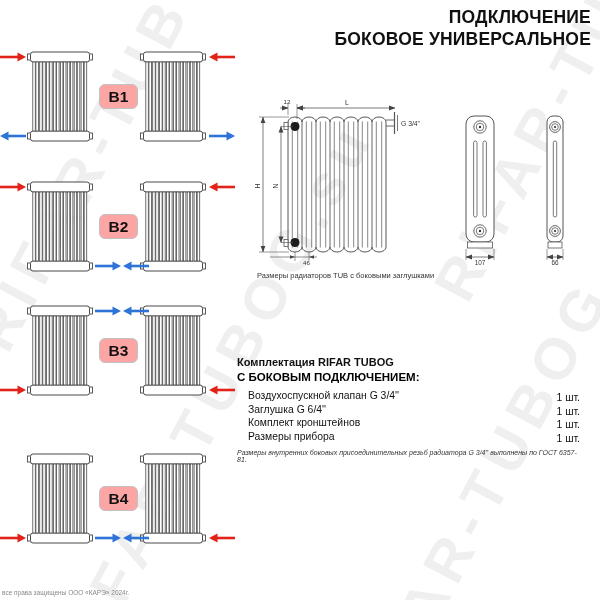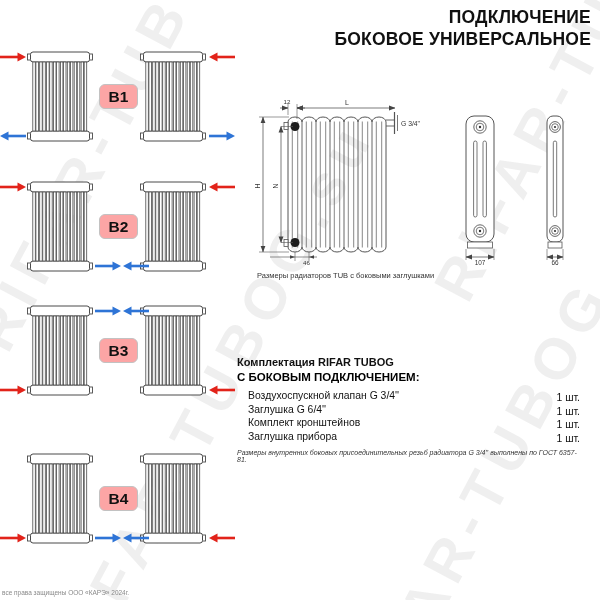--- a/index.html
+++ b/index.html
@@ -322,21 +322,21 @@
         <div class="pkg-item">
           <span class="lbl">
               <span class="dot"></span>
               <span>Комплект кронштейнов</span>
             </span>
           <span>1 шт.</span>
         </div>
         <div class="pkg-item">
           <span class="lbl">
               <span class="dot"></span>
-              <span>Заглушка прибора</span>
+              <span>Размеры прибора</span>
             </span>
           <span>1 шт.</span>
         </div>
       </div>
       <div class="pkg-note">Размеры внутренних боковых присоединительных резьб радиатора G 3/4'' выполнены по ГОСТ 6357-81.</div>
     </div>
 
     <div class="desc">
     </div>
 

